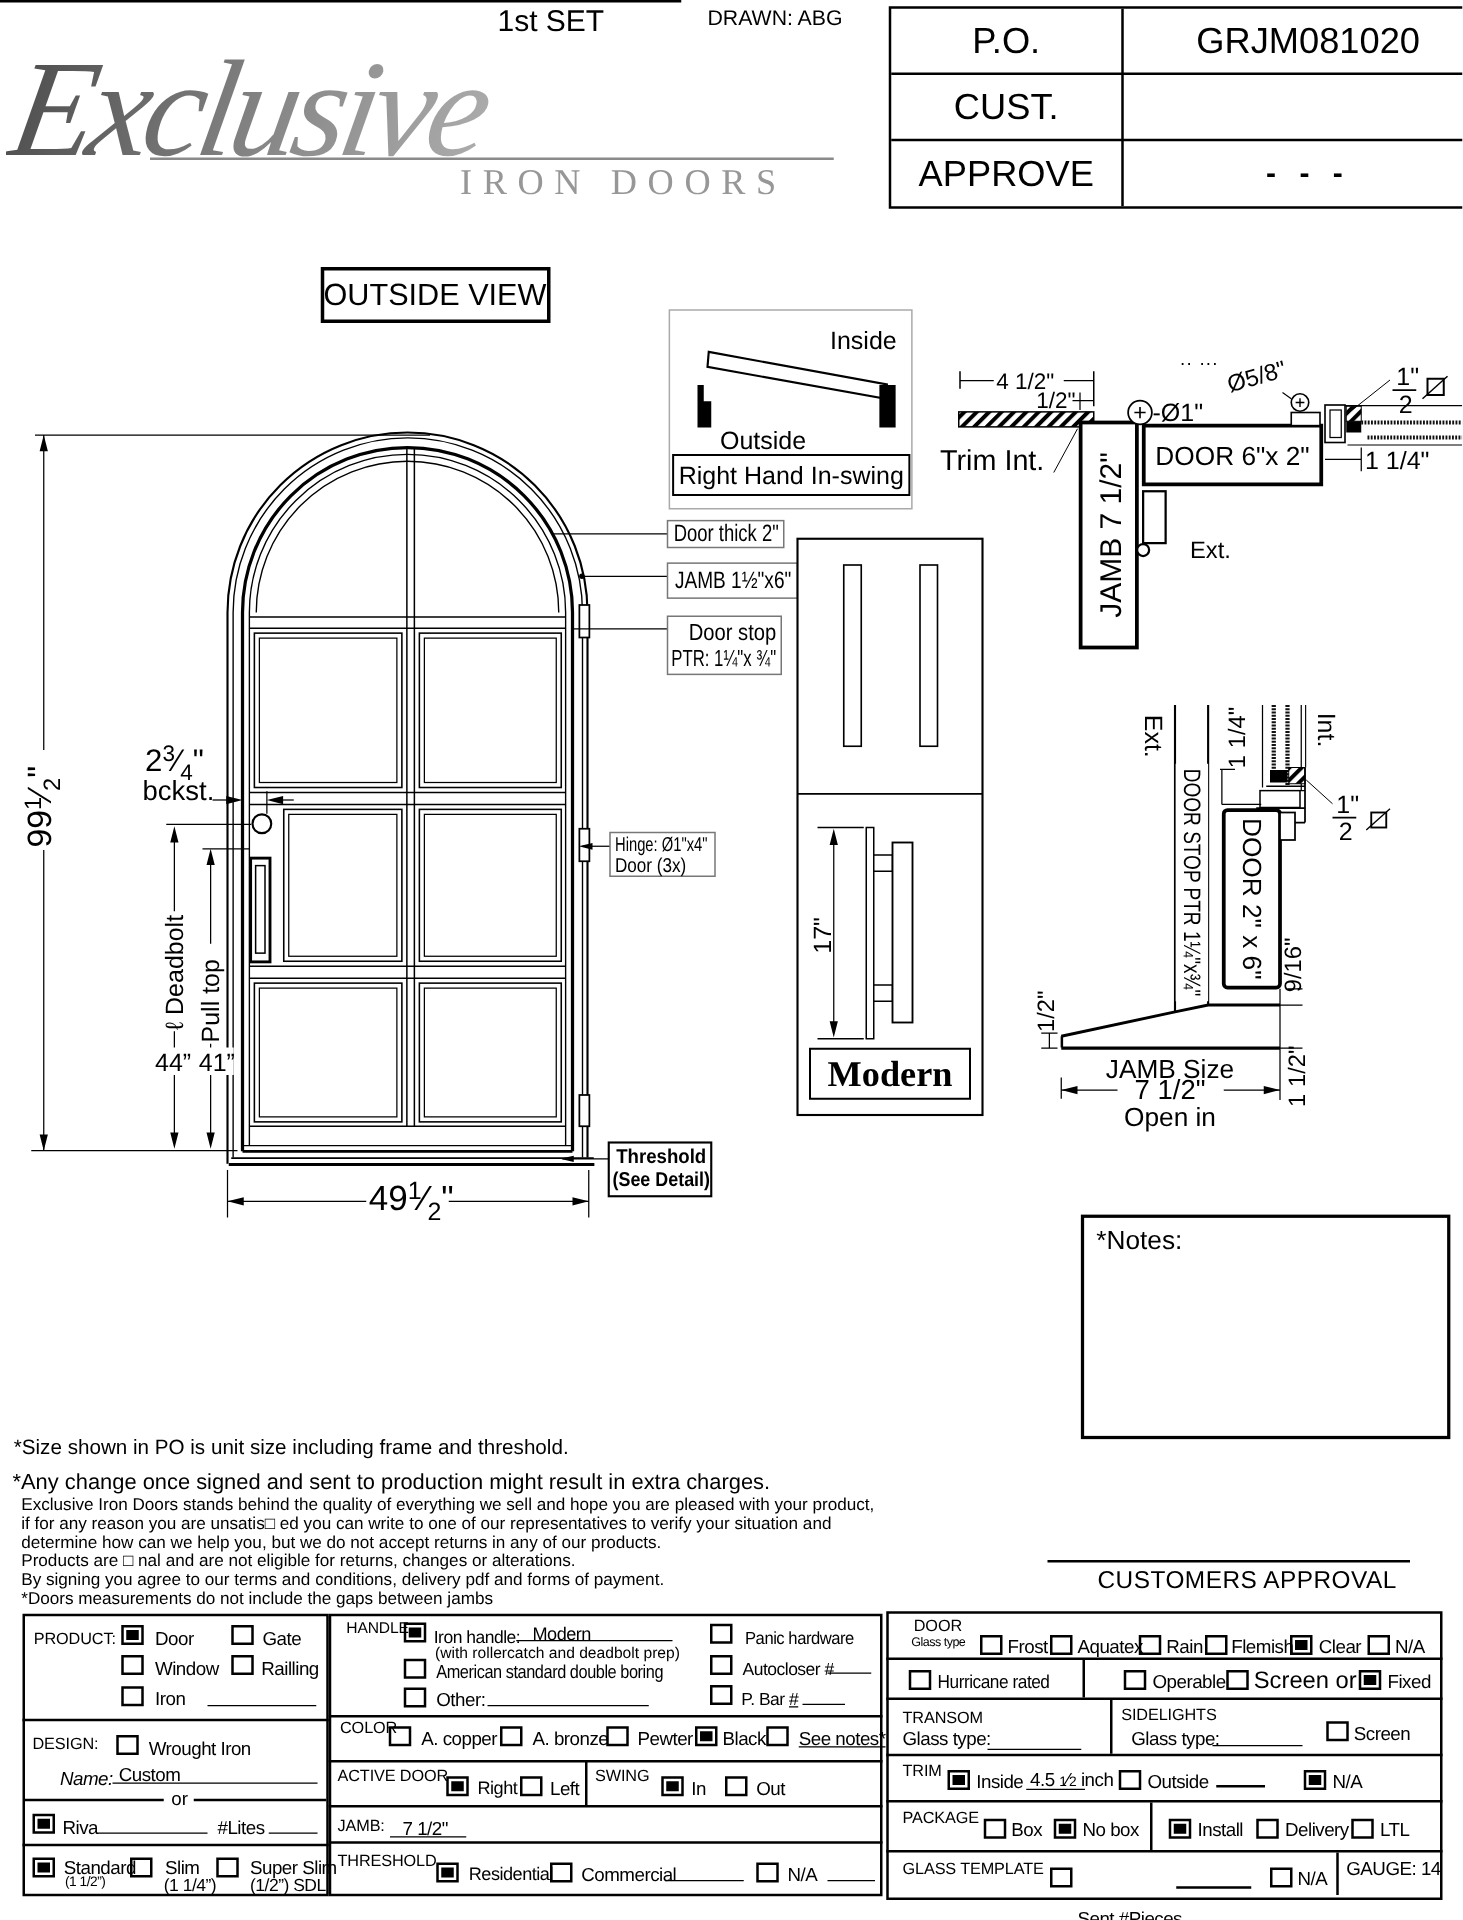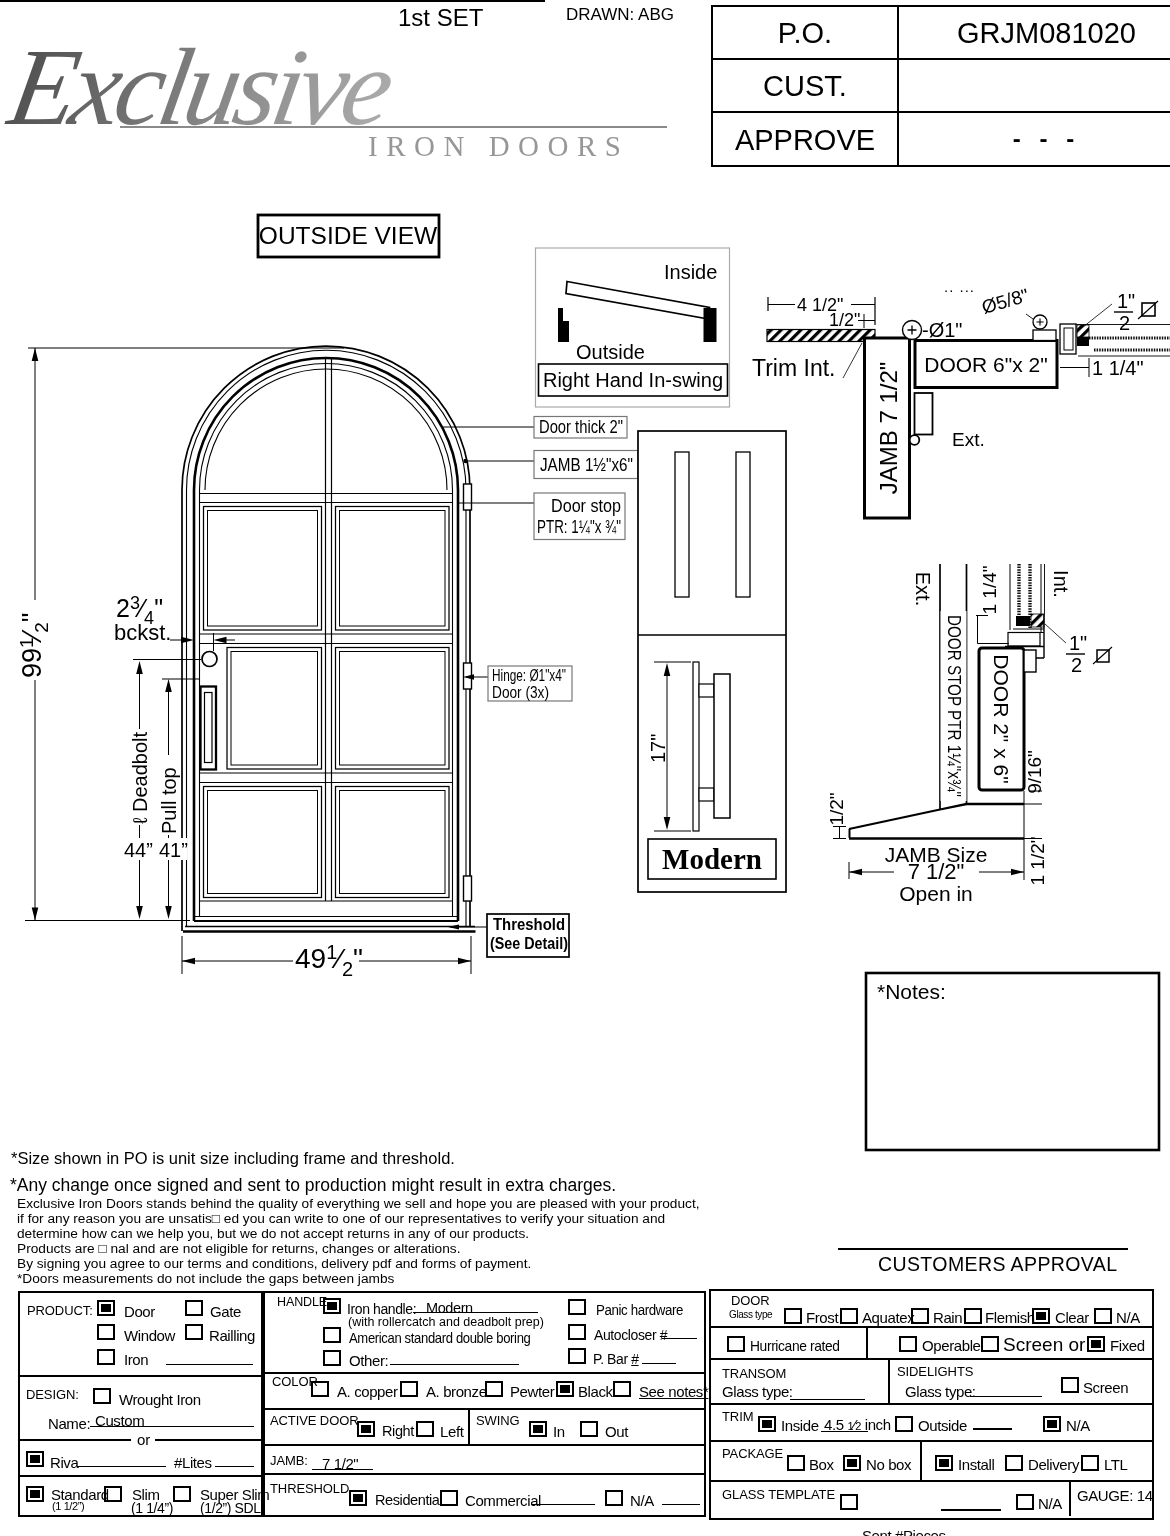--- a/index.html
+++ b/index.html
@@ -511,21 +511,21 @@
 <div class="cb" style="left:97px;top:1349px;"></div>
 <div class="opt" style="left:124px;top:1351px;">Iron</div>
 
 <div class="ul" style="left:166px;top:1364px;width:87px;"></div>
 
 <div class="lbl" style="left:26px;top:1387px;">DESIGN:</div>
 
 <div class="cb" style="left:93px;top:1388px;"></div>
 <div class="opt" style="left:119px;top:1391px;">Wrought Iron</div>
 
-<div class="opt" style="left:48px;top:1415px;">Name:</div>
+<div class="opt" style="left:48px;top:1415px;font-style:italic;">Name:</div>
 
 <div class="opt" style="left:95px;top:1412px;">Custom</div>
 
 <div class="ul" style="left:90px;top:1426px;width:164px;"></div>
 
 <div class="cb f" style="left:26px;top:1451px;"></div>
 <div class="opt" style="left:50px;top:1454px;">Riva</div>
 
 <div class="ul" style="left:77px;top:1466px;width:89px;"></div>
 

